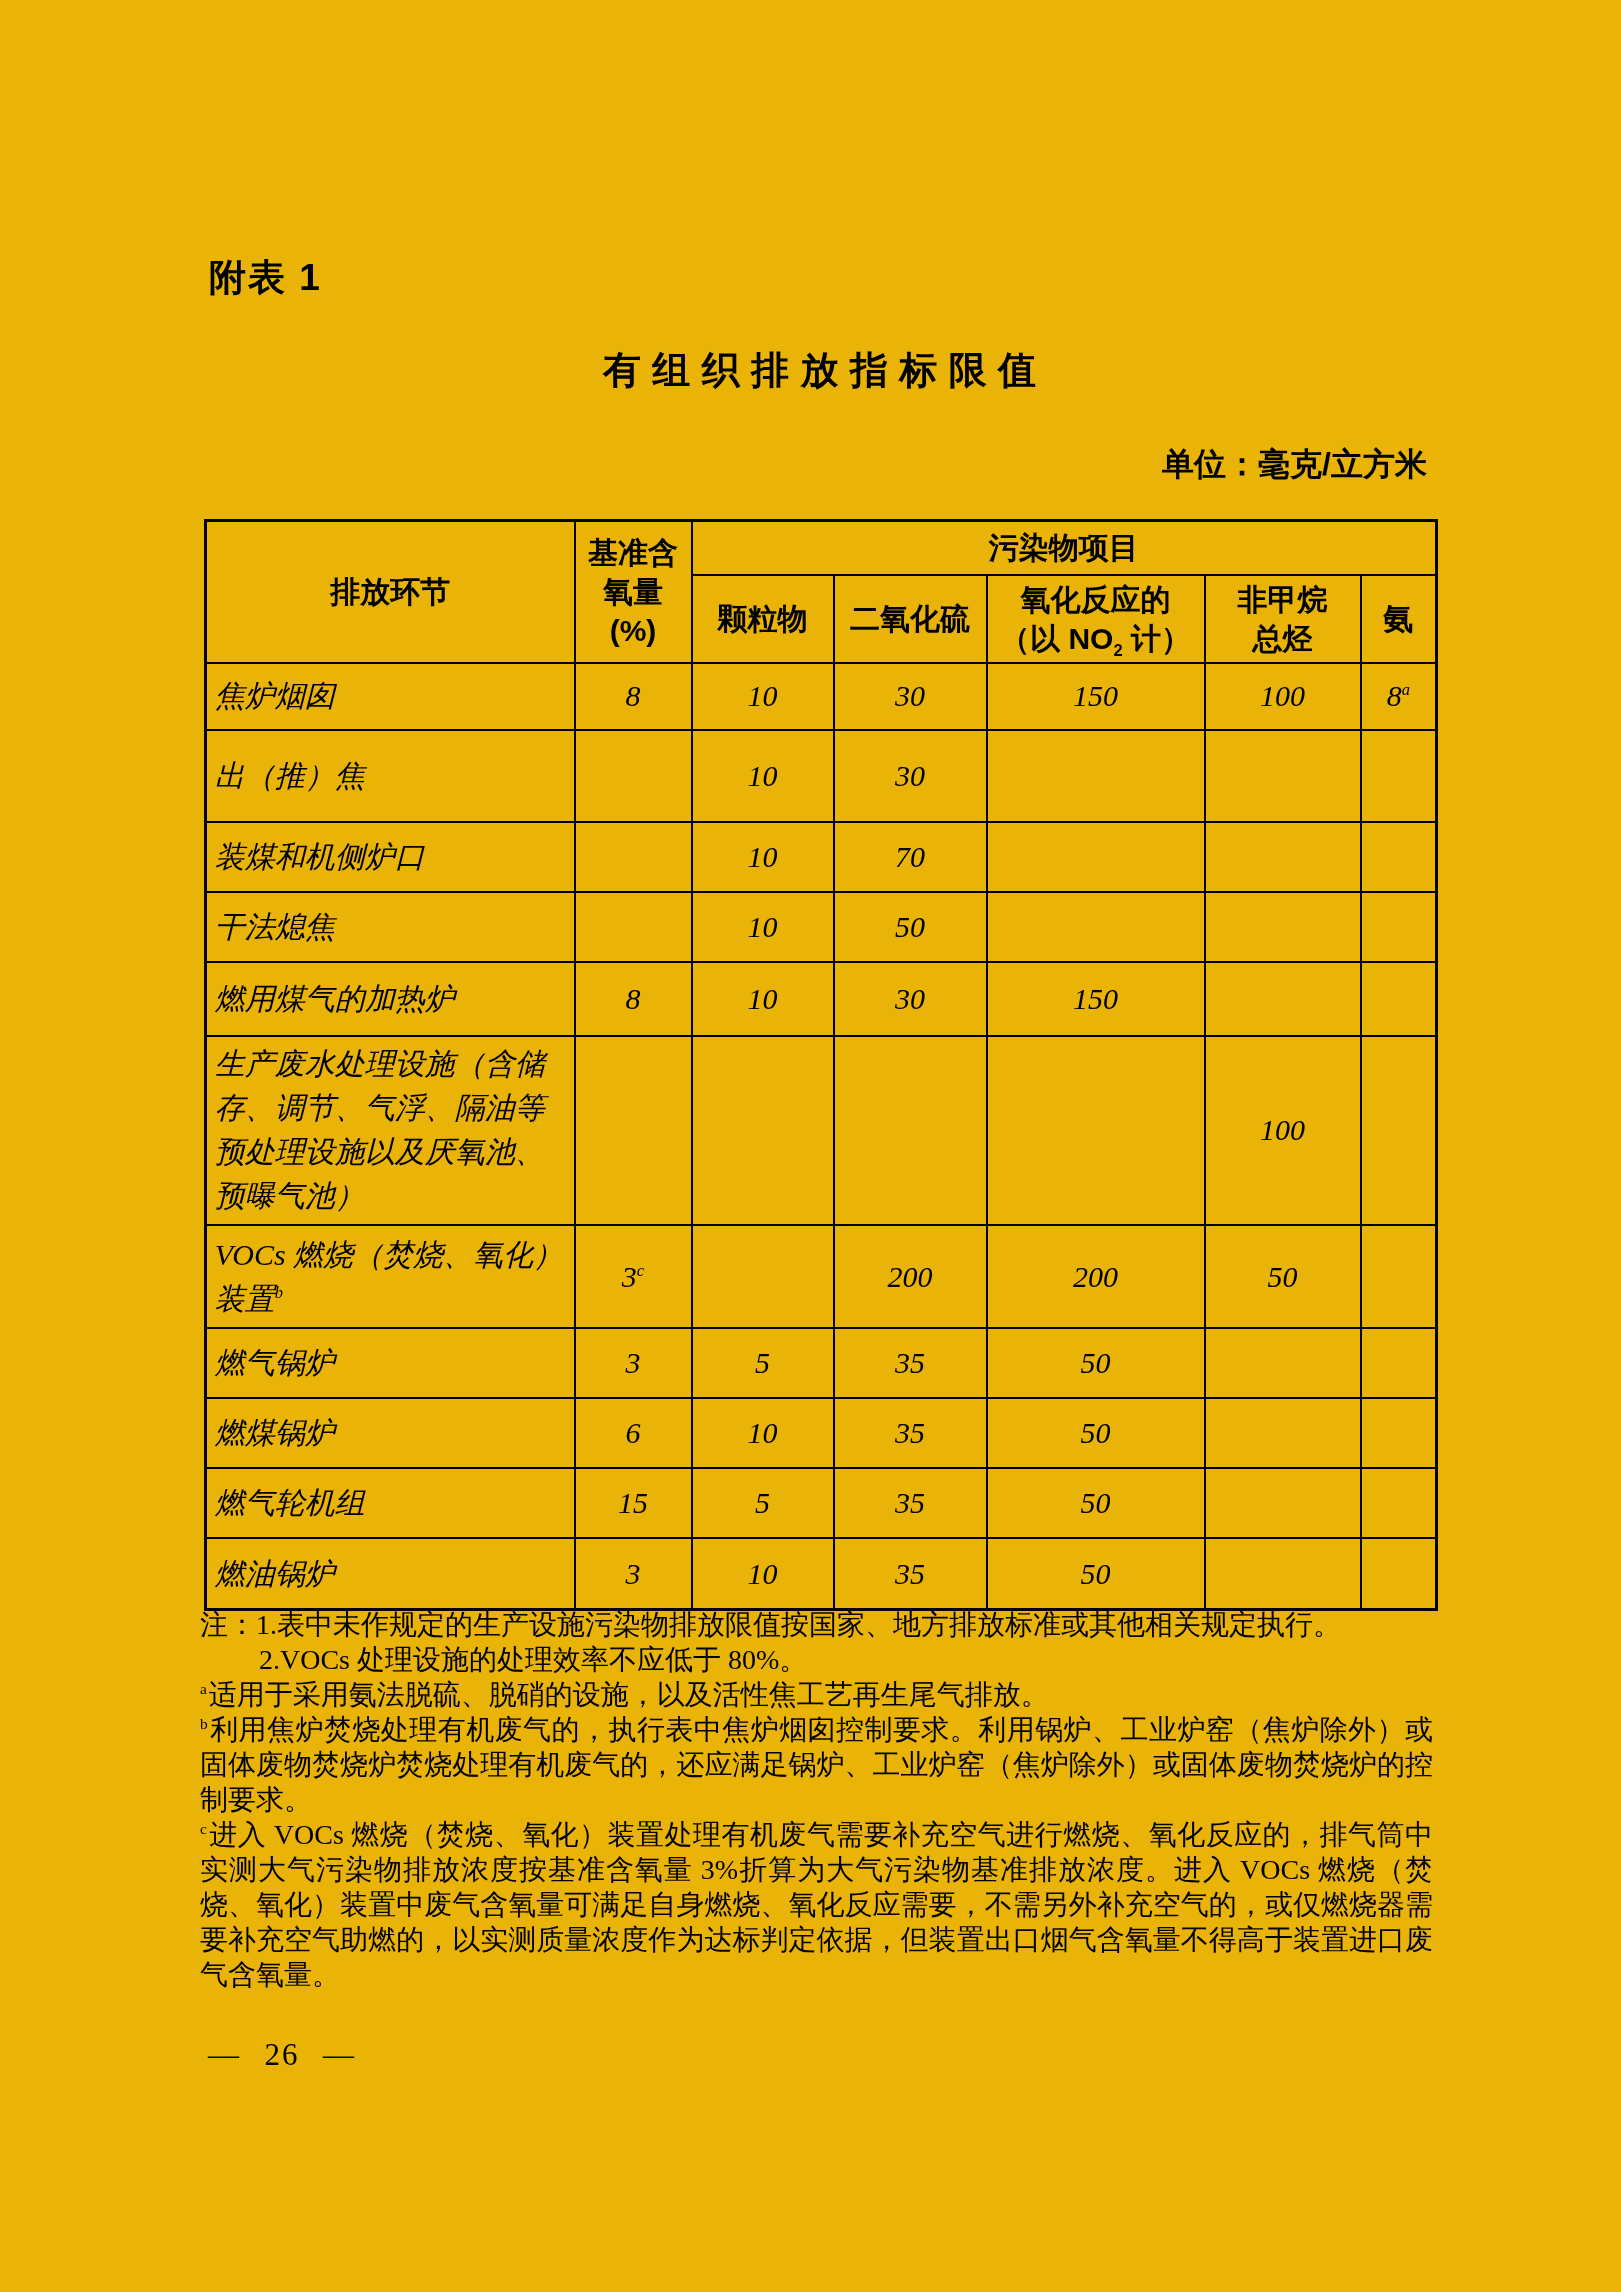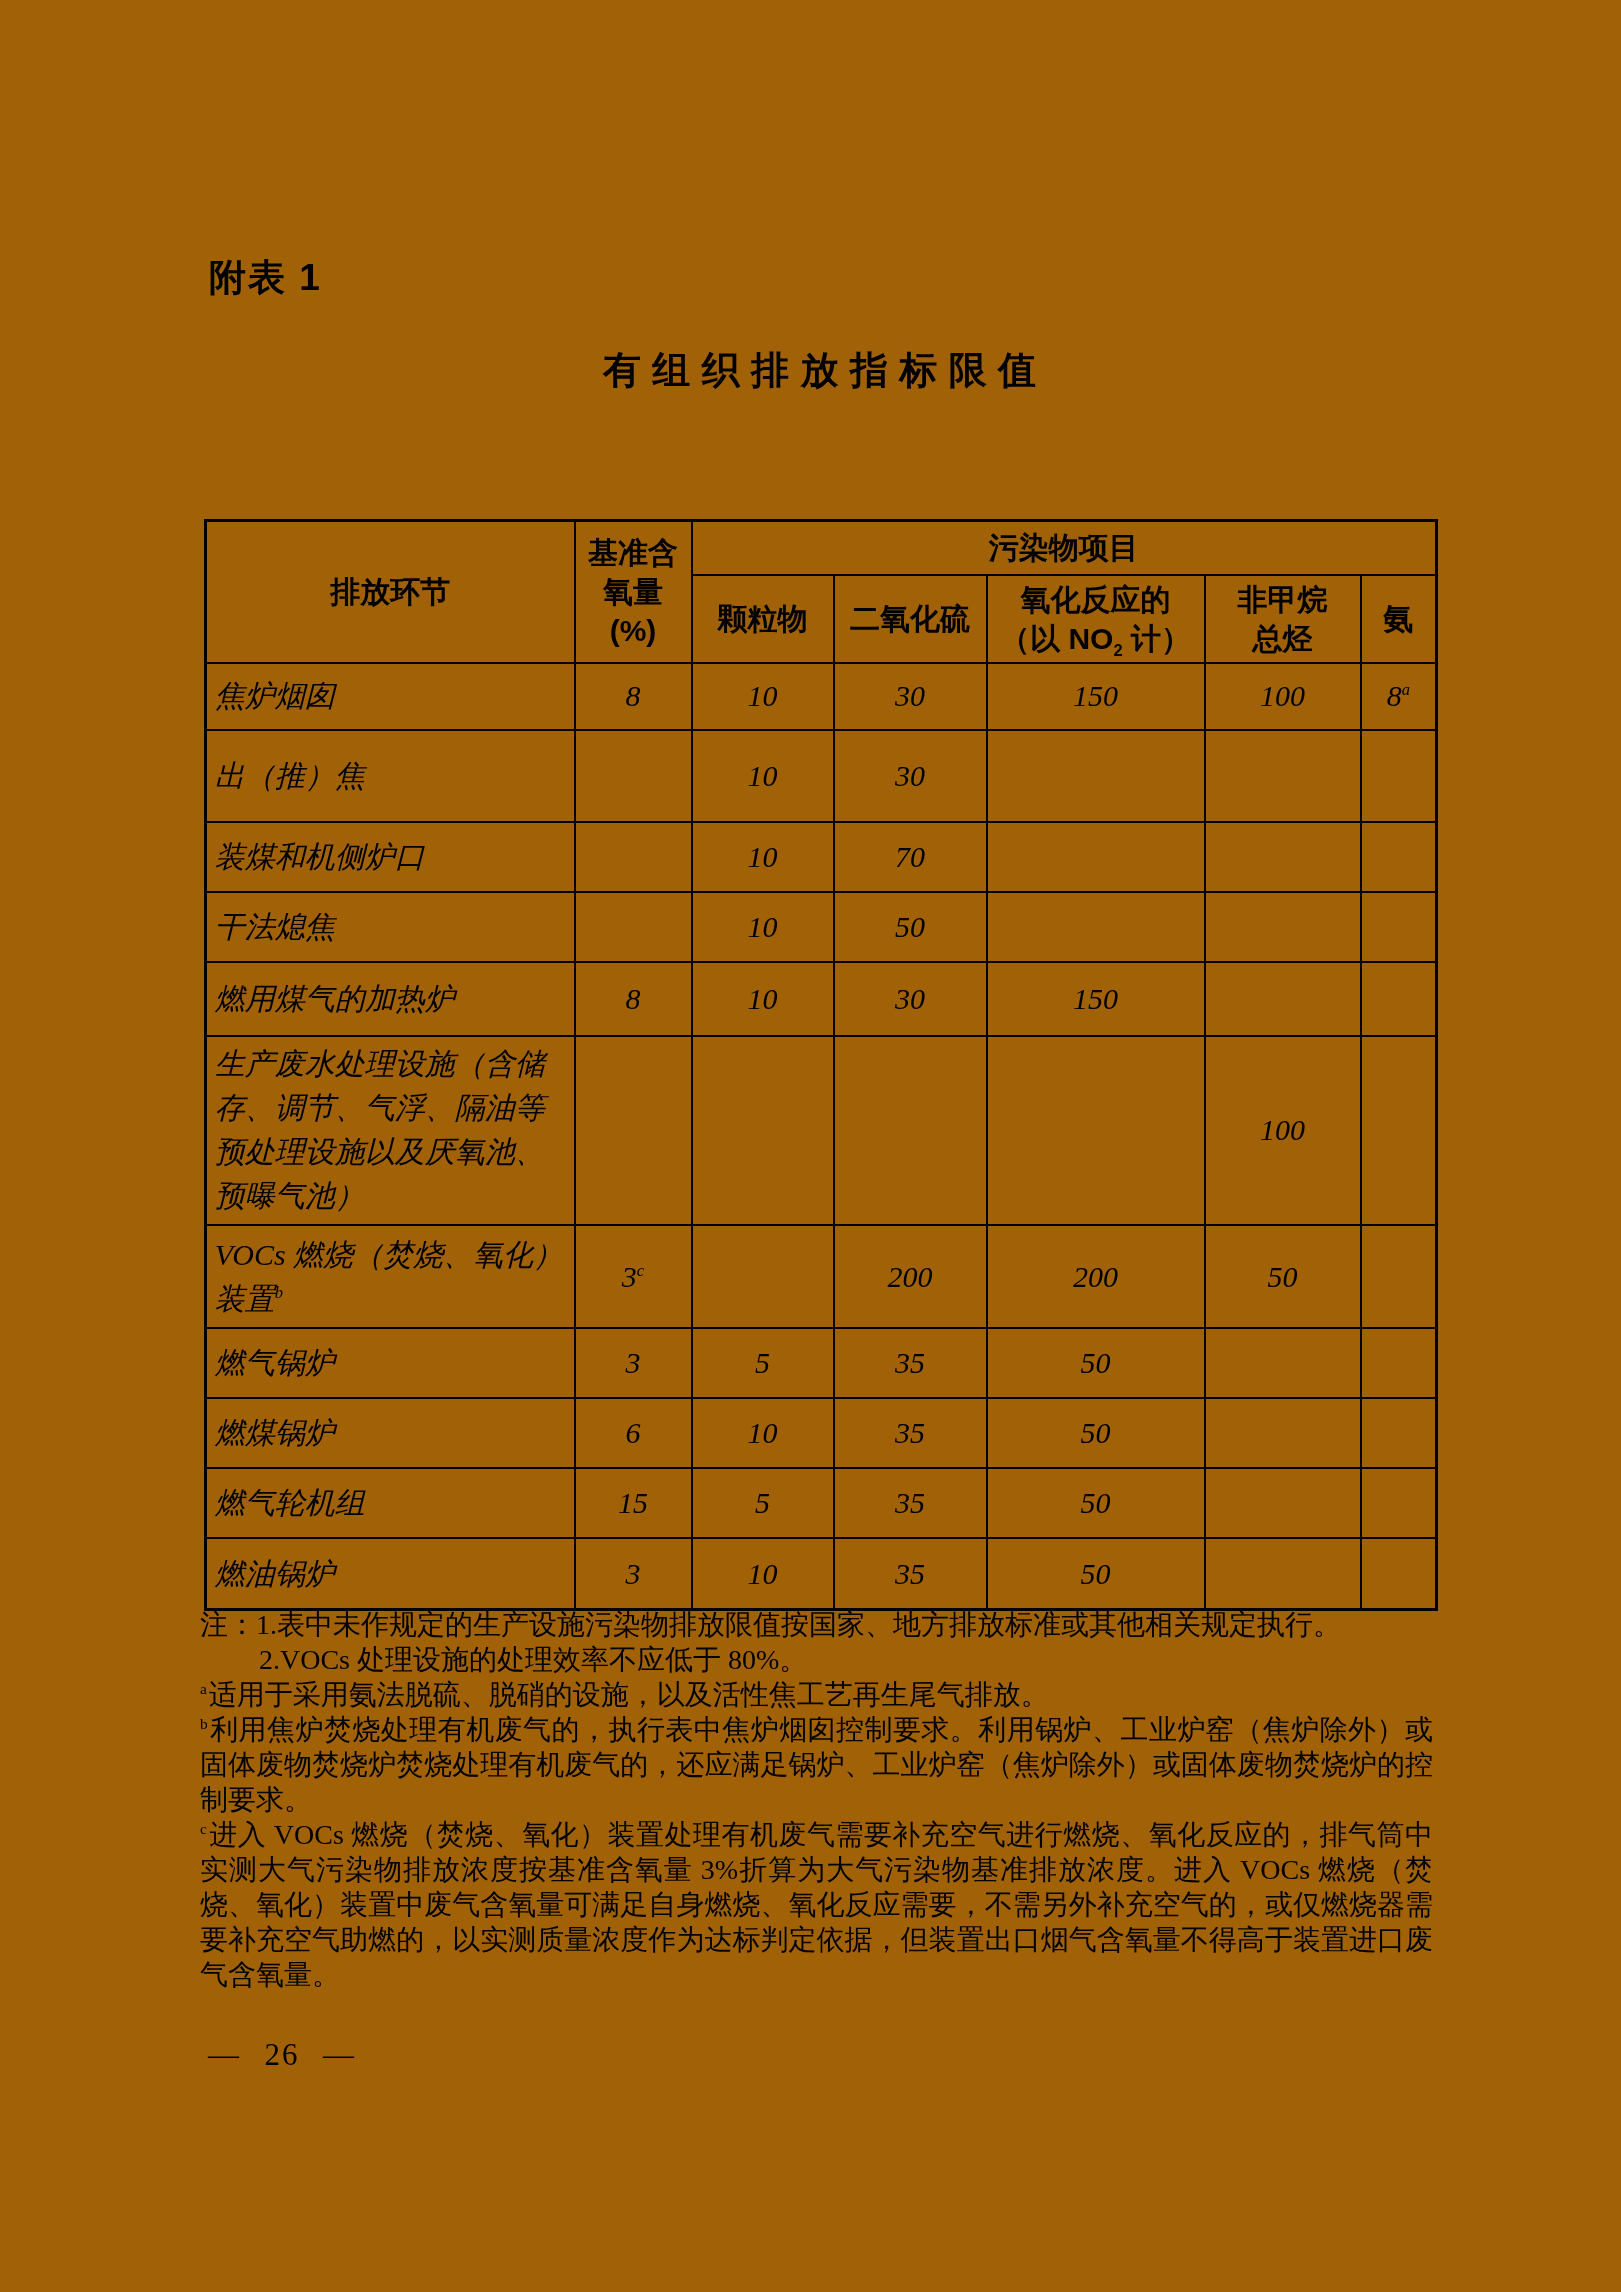--- a/index.html
+++ b/index.html
@@ -1,21 +1,21 @@
 <!DOCTYPE html>
 <html><head>
 <meta charset="utf-8">
 <style>
   * { margin: 0; padding: 0; box-sizing: border-box; }
   html, body { background: #888; }
   .page {
     position: relative;
     width: 1621px;
     height: 2293px;
-    background: #a16207;
+    background: #eab308;
     margin: 0 auto;
     color: #000;
     font-family: "Liberation Serif", serif;
     overflow: hidden;
   }
   .appendix-label {
     position: absolute;
     left: 209px;
     top: 253px;
     font-family: "Liberation Sans", sans-serif;
@@ -115,20 +115,21 @@
 </style>
 </head>
 <body>
 
 <div class="page">
 
   <div class="appendix-label">附表 1</div>
 
   <div class="doc-title">有组织排放指标限值</div>
 
+  <div class="unit-label">单位：毫克/立方米</div>
 
   <div class="table-wrap">
     <table class="limits">
       <colgroup>
         <col style="width:369px">
         <col style="width:117px">
         <col style="width:142px">
         <col style="width:153px">
         <col style="width:218px">
         <col style="width:156px">

